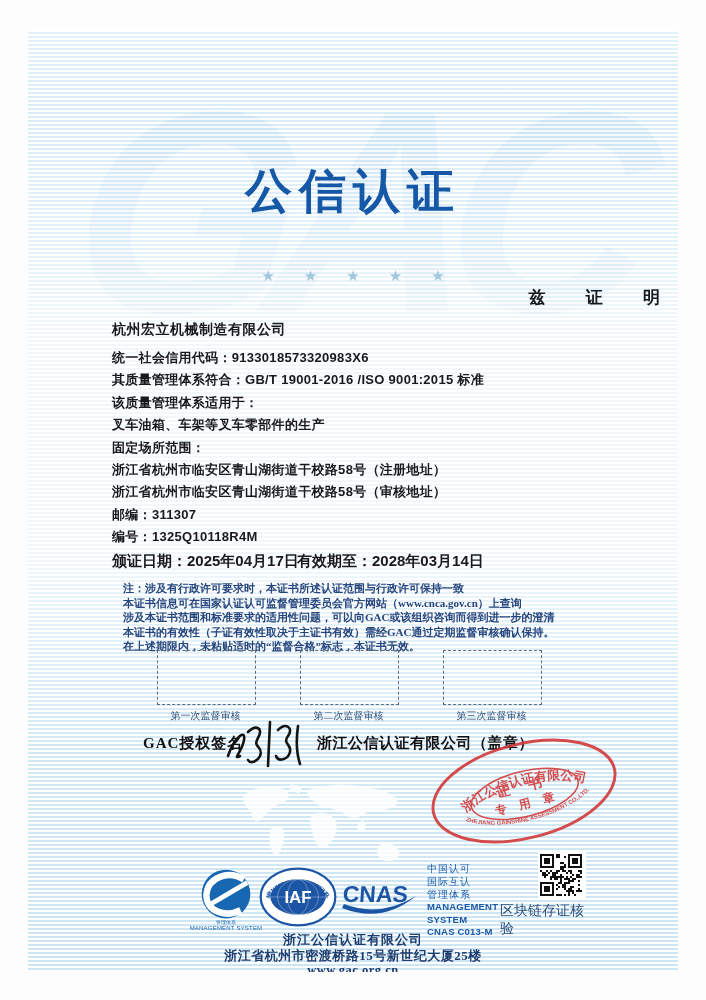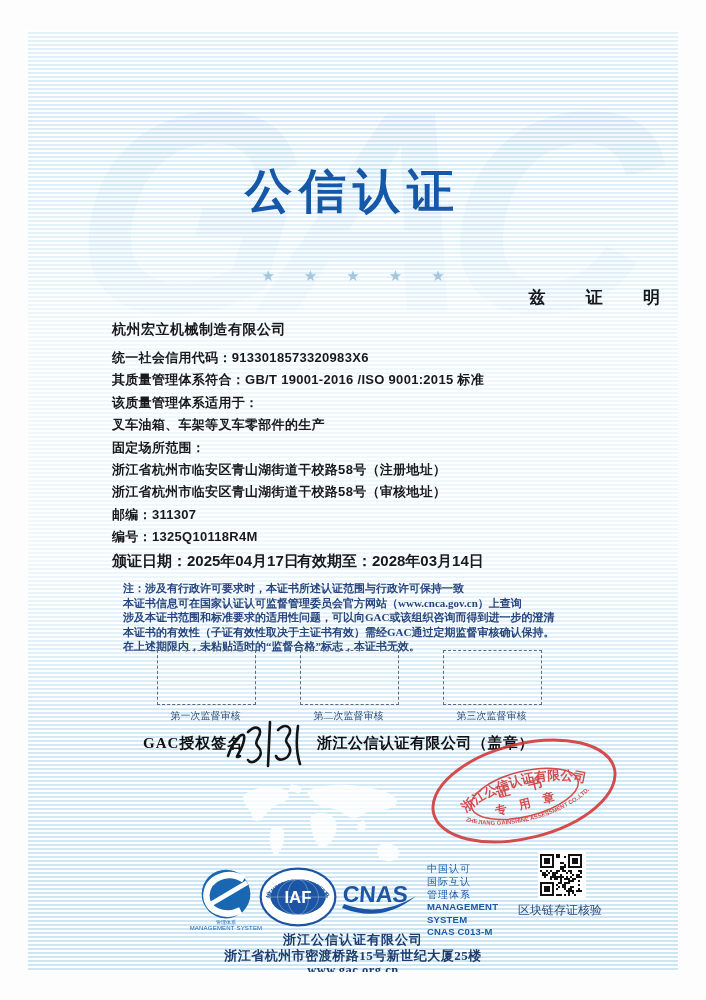--- a/index.html
+++ b/index.html
@@ -49,22 +49,22 @@
   .gaccap{position:absolute;left:156px;top:889px;width:84px;text-align:center;
           color:#1b63b0;line-height:6px;}
   .gaccap .c1{font-size:5px;}
   .gaccap .c2{font-size:6px;letter-spacing:.2px;}
   .iaflogo{position:absolute;left:230px;top:835px;}
   .cnaslogo{position:absolute;left:314px;top:846px;}
   .accred{position:absolute;left:399px;top:832px;color:#1b5aa8;}
   .accred .cn{font-size:10px;line-height:13px;letter-spacing:1px;font-family:Liberation Serif, serif;}
   .accred .en{font-size:9.5px;line-height:12.5px;font-weight:bold;letter-spacing:.2px;}
   .qr{position:absolute;left:510px;top:822px;width:44px;height:44px;background:#ffffff;padding:2px;}
-  .qrcap{position:absolute;left:487px;top:872px;width:90px;text-align:center;
-         font-size:12px;color:#2a4a7a;font-family:"Liberation Serif",serif;}
+  .qrcap{position:absolute;left:472px;top:872px;width:90px;
+         font-size:14px;color:#2a4a7a;font-family:"Liberation Serif",serif;}
   .footer{position:absolute;left:0;right:0;text-align:center;
           font-family:"Liberation Serif",serif;font-weight:bold;color:var(--footer_navy,#1c3c6e);}
   .f1{top:901px;font-size:13px;letter-spacing:1px;}
   .f2{top:917px;font-size:13px;letter-spacing:.5px;}
   .f3{top:933px;font-size:12.5px;letter-spacing:.5px;}
 </style>
 </head>
 <body>
 
 <div class="page">

